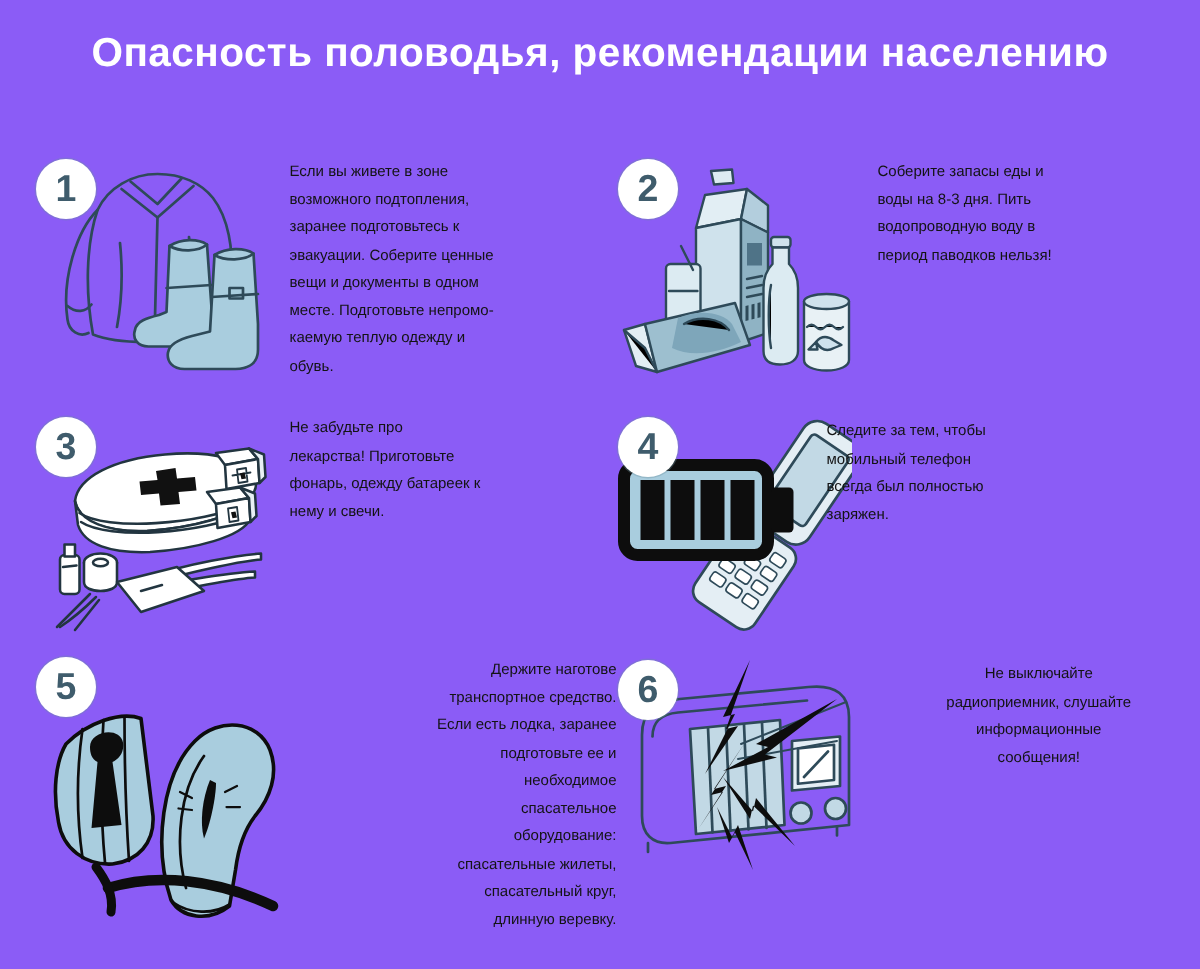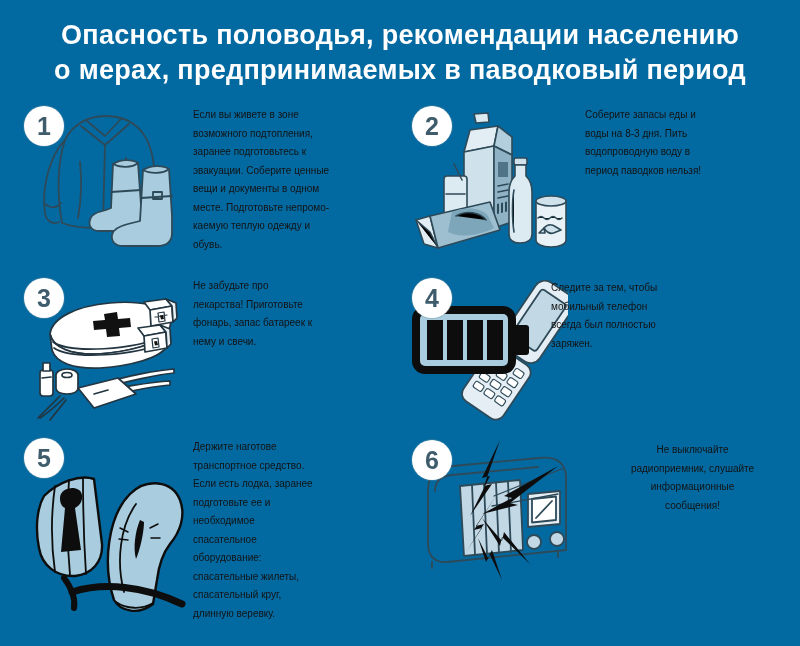--- a/index.html
+++ b/index.html
@@ -1,21 +1,21 @@
 <!DOCTYPE html>
 <html><head>
 <meta charset="utf-8">
 <style>
   * { box-sizing: border-box; }
   html,body { margin:0; padding:0; }
   .poster {
     position: relative;
     width: 800px;
     height: 646px;
-    background: #0369a1;
+    background: #8b5cf6;
     font-family: "Liberation Sans", sans-serif;
     overflow: hidden;
   }
   .title {
     position: absolute;
     top: 18px; left: 0;
     width: 800px;
     text-align: center;
     color: #ffffff;
     font-weight: bold;
@@ -52,32 +52,31 @@
   
   .illo1 { left:20px;  top:100px; width:170px; height:160px; }
   .txt1  { left:193px; top:106px; }
   .illo2 { left:408px; top:100px; width:162px; height:160px; }
   .txt2  { left:585px; top:106px; width:212px; }
   .illo3 { left:20px;  top:272px; width:170px; height:150px; }
   .txt3  { left:193px; top:277px; }
   .illo4 { left:408px; top:272px; width:160px; height:150px; }
   .txt4  { left:551px; top:279px; width:212px; }
   .illo5 { left:20px;  top:432px; width:170px; height:200px; }
-  .txt5  { left:193px; top:438px; }
+  .txt5  { left:193px; top:438px;text-align:right; }
   .illo6 { left:408px; top:434px; width:168px; height:152px; }
   .txt6  { left:585px; top:441px; width:215px;text-align:center; }
 </style>
 </head>
 <body>
 
 <div class="poster">
 
   <div class="title">
     <div>Опасность половодья, рекомендации населению</div>
-    <div>о мерах, предпринимаемых в паводковый период</div>
   </div>
 
   <div class="illo illo1">
     <span class="badge">1</span>
     <svg width="170" height="160" viewBox="0 0 170 160">
       <g stroke="#2e4a59" stroke-width="1.8" fill="none" stroke-linecap="round" stroke-linejoin="round">
         <path d="M45,40 C52,25 68,16 85,16 C101,16 114,22 122,32 C132,45 136,66 134,88 L131,119 C110,129 62,131 42,123 C37,96 37,64 45,40 Z"></path>
         <path d="M61,26 L85,45 L109,24"></path>
         <path d="M67,21 L85,36 L101,19"></path>
         <path d="M85,45 L83,125"></path>
@@ -169,21 +168,21 @@
         <ellipse cx="47" cy="103" rx="5" ry="2.5"></ellipse>
         <polygon points="58,116 98,106 116,122 74,136" fill="#fff"></polygon>
         <path d="M74,122 L88,118"></path>
         <path d="M40,124 L18,146 M46,128 L30,148"></path>
         <path d="M44,126 C36,134 26,142 20,146"></path>
       </g>
     </svg>
   </div>
   <p class="txt txt3">Не забудьте про
 лекарства! Приготовьте
-фонарь, запас батареек к
+фонарь, одежду батареек к
 нему и свечи.</p>
 
   <div class="illo illo4">
     <span class="badge">4</span>
     <svg width="160" height="150" viewBox="0 0 160 150">
       <g stroke="#2e4a59" stroke-width="1.8" fill="none" stroke-linejoin="round">
         <g transform="rotate(34 104 88)">
           <rect x="82" y="2" width="44" height="80" rx="11" fill="#e4eef4"></rect>
           <rect x="89" y="12" width="30" height="56" rx="3" fill="#c2d9e5"></rect>
           <rect x="80" y="84" width="48" height="64" rx="9" fill="#e4eef4"></rect>

